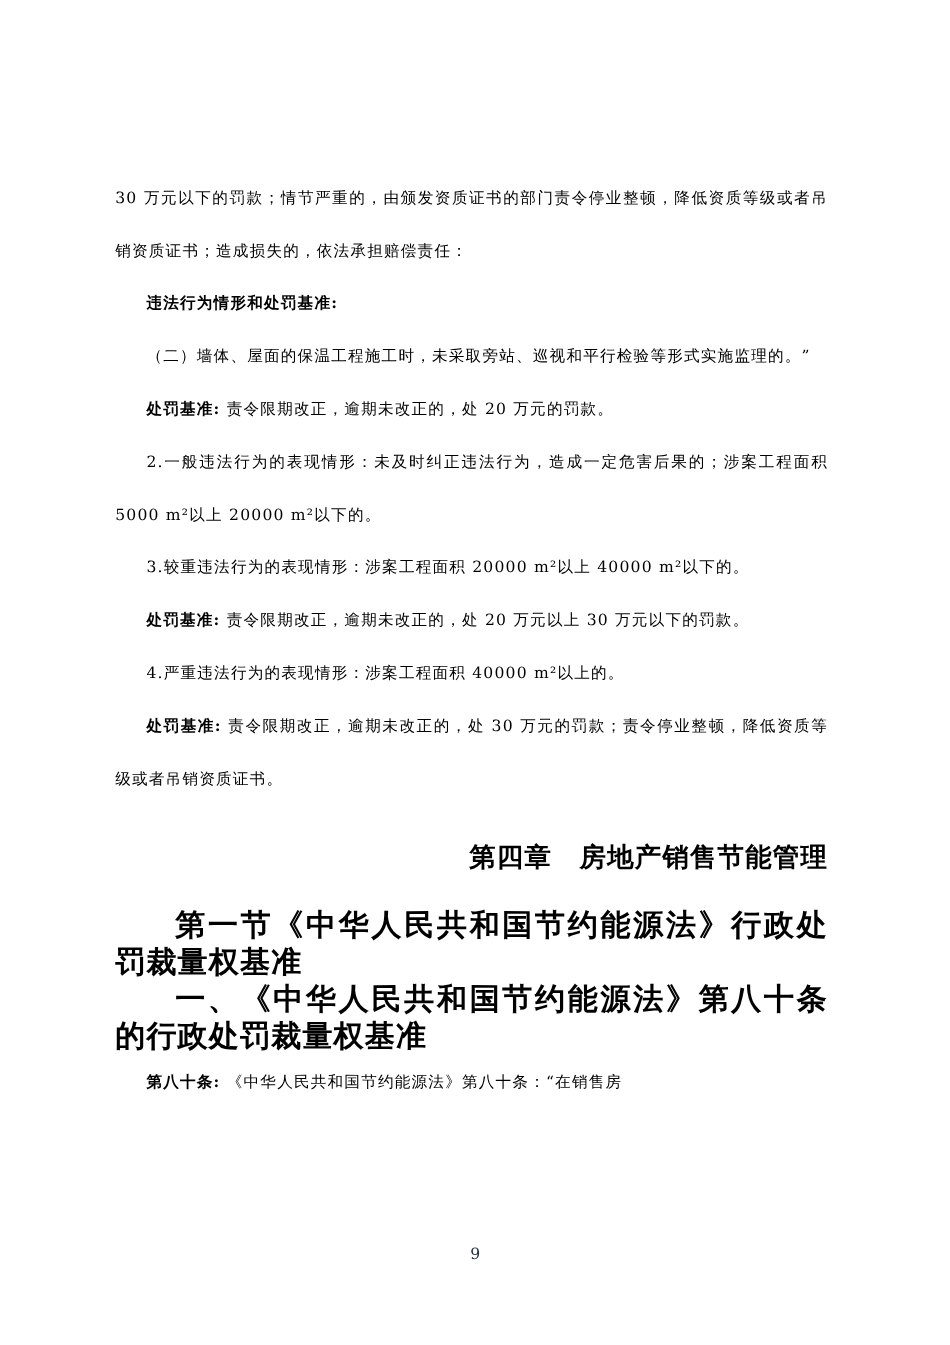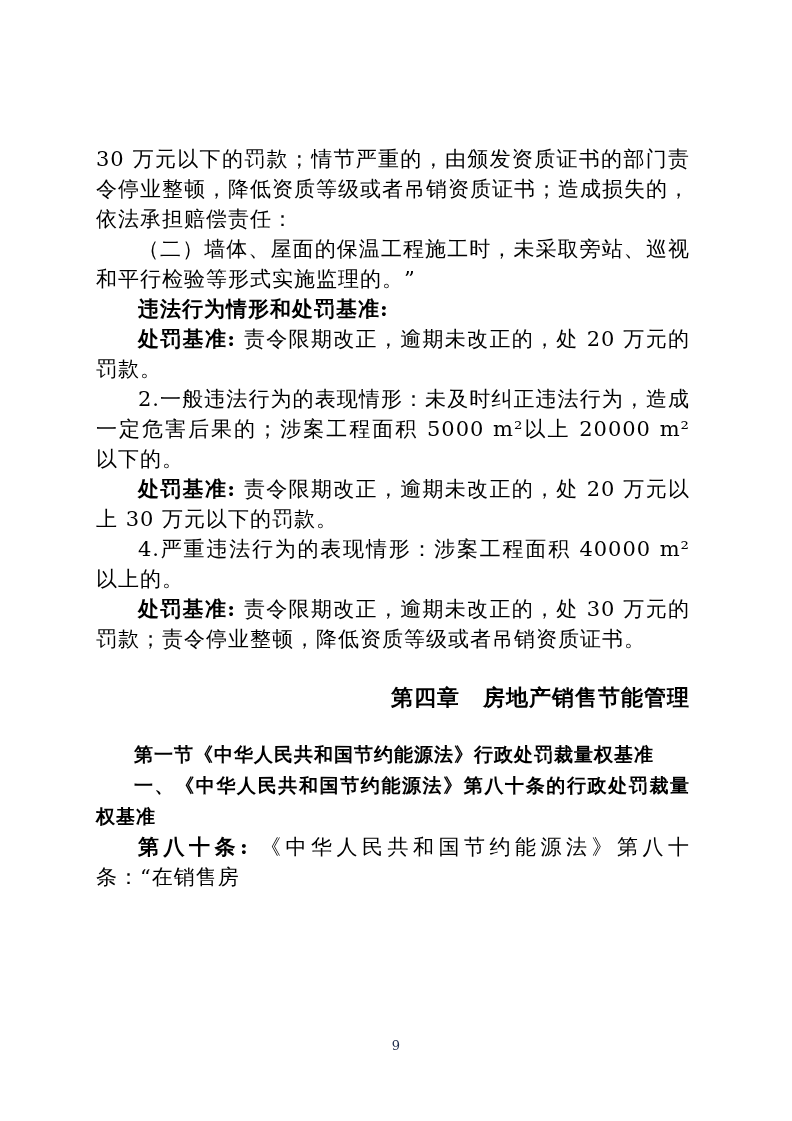--- a/index.html
+++ b/index.html
@@ -17,62 +17,64 @@
     color: #000000;
   }
   .doc {
     position: absolute;
     left: 96px;
     top: 144px;
     width: 594px;
   }
   .blk {
     margin: 0;
-    font-size: 21px;
-    line-height: 30px;
+    font-size: 13px;
+    line-height: 44px;
     text-align: justify;
     letter-spacing: 1px;
   }
   .blk.indent { text-indent: 2em; }
   .bold { font-weight: bold; }
   .blk.h1 {
     text-align: right;
     text-indent: 0;
     font-size: 22px;
     line-height: 34px;
     margin-top: 26px;
     margin-bottom: 24px;
     letter-spacing: 1px;
   }
   .blk.h2, .blk.h3 {
-    font-size: 19px;
+    font-size: 25px;
     line-height: 31px;
+    font-family: Liberation Mono, monospace;
   }
   .footer {
     position: absolute;
     top: 1036px;
     left: 0;
     width: 792px;
     text-align: center;
     font-size: 13px;
     line-height: 20px;
     color: #1c2b4a;
     font-family: "DejaVu Serif", "Liberation Serif", serif;
   }
 </style>
 </head>
 <body>
 
 <div class="page">
   <div class="doc">
       <p class="blk p"><span>30 万元以下的罚款；情节严重的，由颁发资质证书的部门责令停业整顿，降低资质等级或者吊销资质证书；造成损失的，依法承担赔偿责任：</span></p>
+      <p class="blk p indent"><span class="bold">违法行为情形和处罚基准:</span></p>
       <p class="blk p indent"><span>（二）墙体、屋面的保温工程施工时，未采取旁站、巡视和平行检验等形式实施监理的。”</span></p>
-      <p class="blk p indent"><span class="bold">违法行为情形和处罚基准:</span></p>
       <p class="blk p indent"><span class="bold">处罚基准:</span><span> 责令限期改正，逾期未改正的，处 20 万元的罚款。</span></p>
       <p class="blk p indent"><span>2.一般违法行为的表现情形：未及时纠正违法行为，造成一定危害后果的；涉案工程面积 5000 m²以上 20000 m²以下的。</span></p>
+      <p class="blk p indent"><span>3.较重违法行为的表现情形：涉案工程面积 20000 m²以上 40000 m²以下的。</span></p>
       <p class="blk p indent"><span class="bold">处罚基准:</span><span> 责令限期改正，逾期未改正的，处 20 万元以上 30 万元以下的罚款。</span></p>
       <p class="blk p indent"><span>4.严重违法行为的表现情形：涉案工程面积 40000 m²以上的。</span></p>
       <p class="blk p indent"><span class="bold">处罚基准:</span><span> 责令限期改正，逾期未改正的，处 30 万元的罚款；责令停业整顿，降低资质等级或者吊销资质证书。</span></p>
       <p class="blk h1"><span class="bold">第四章　房地产销售节能管理</span></p>
       <p class="blk h2 indent"><span class="bold">第一节《中华人民共和国节约能源法》行政处罚裁量权基准</span></p>
       <p class="blk h3 indent"><span class="bold">一、《中华人民共和国节约能源法》第八十条的行政处罚裁量权基准</span></p>
       <p class="blk p indent"><span class="bold">第八十条:</span><span> 《中华人民共和国节约能源法》第八十条：“在销售房</span></p>
     </div>
   <div class="footer">
     <span>9</span>

